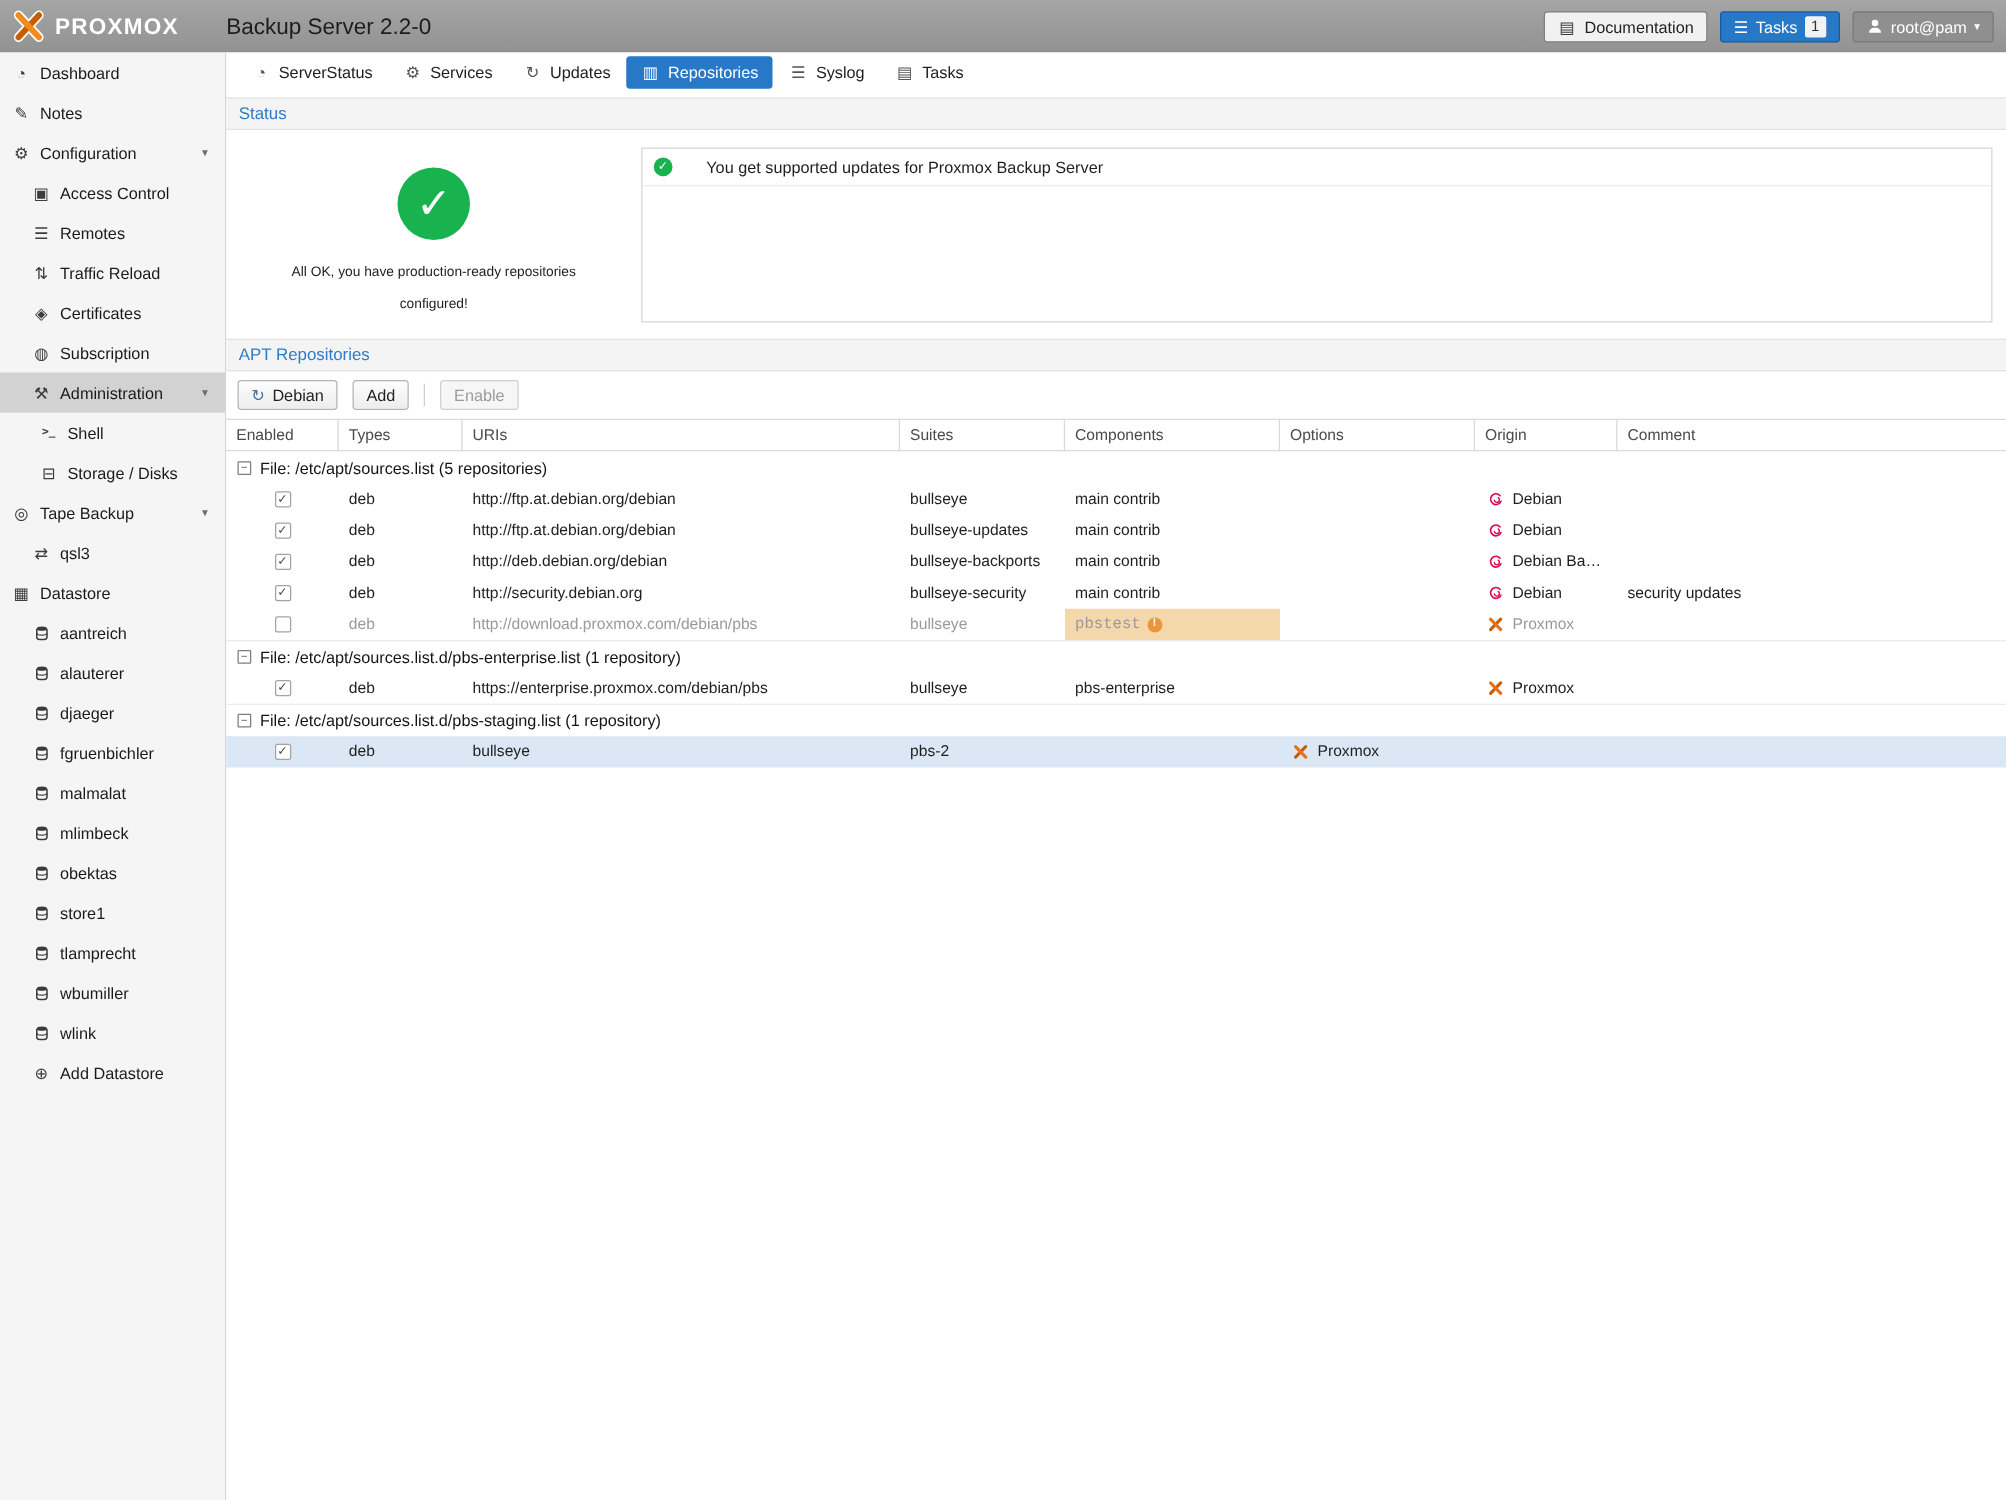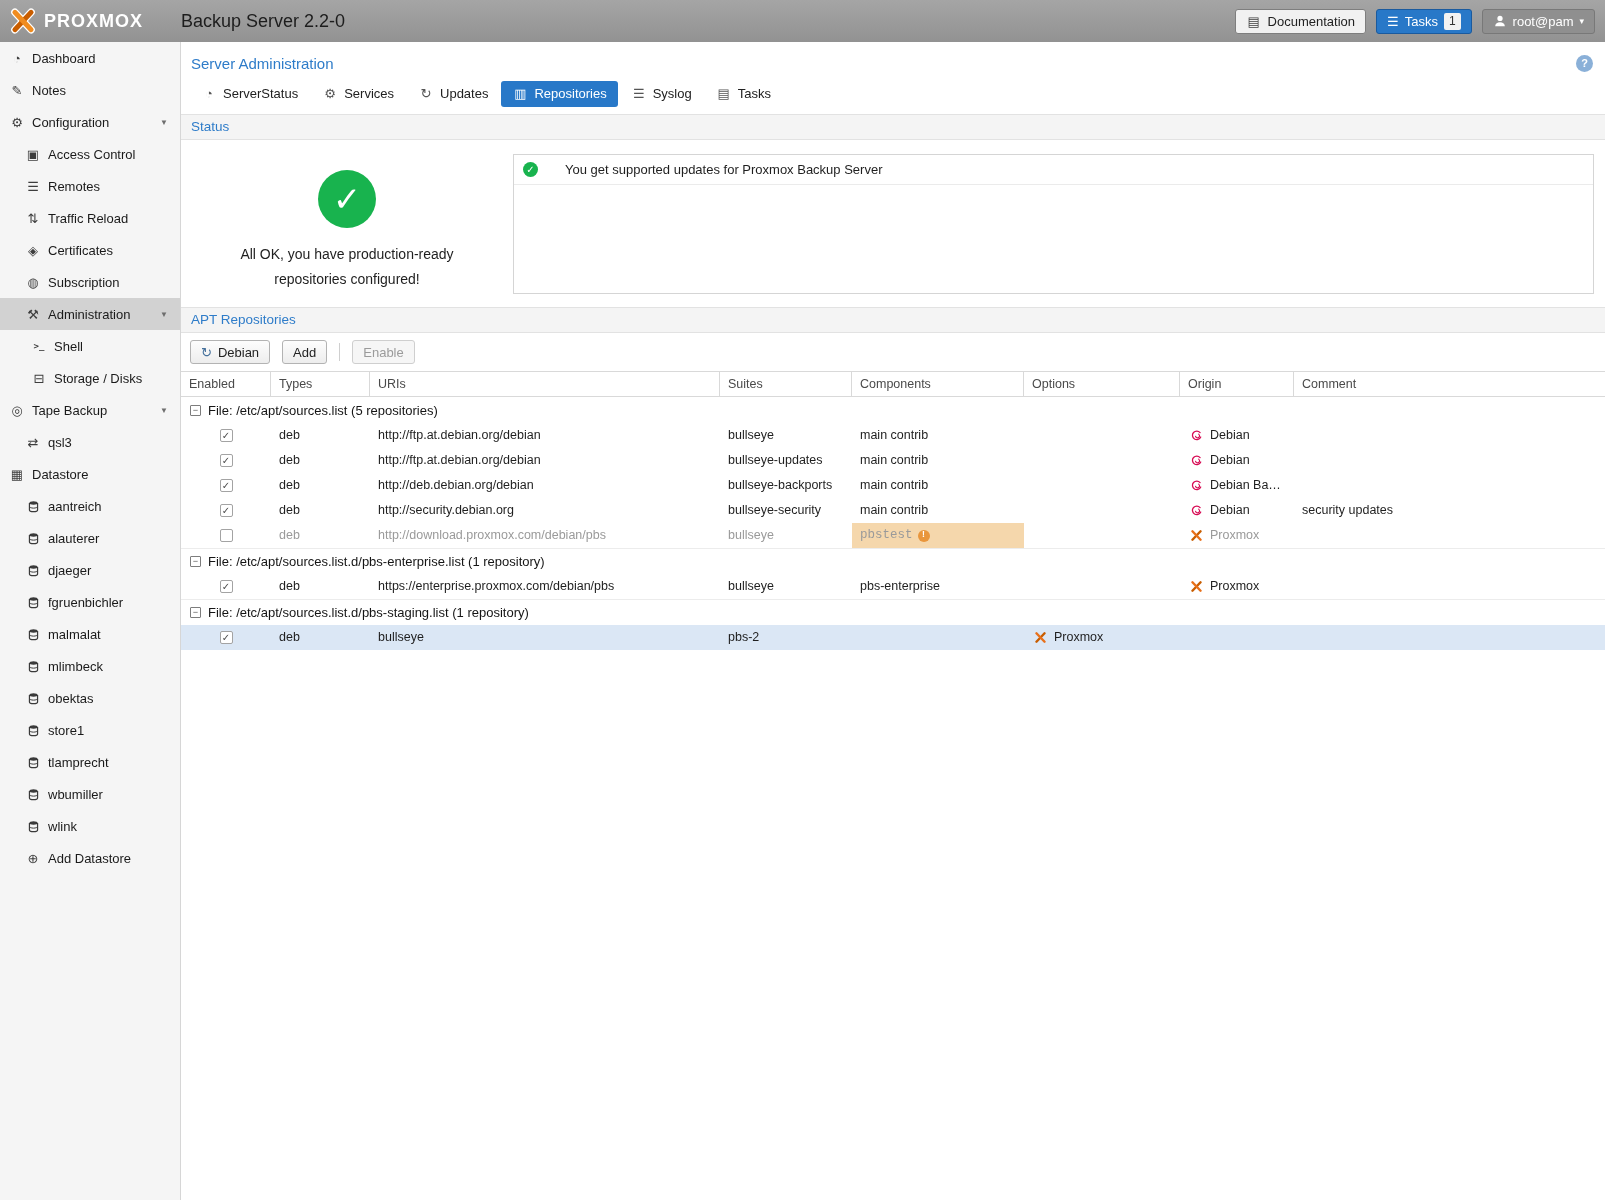--- a/index.html
+++ b/index.html
@@ -53,21 +53,21 @@
   .tab .icon{color:#555;}
   .tab.active{background:var(--accent);color:#fff;}
   .tab.active .icon{color:#fff;}
   .section-bar{height:26px;background:#f4f4f4;border-top:1px solid #e2e2e2;border-bottom:1px solid #e2e2e2;
     line-height:24px;padding-left:10px;color:var(--link);font-size:13.5px;}
   
   .status-panel{display:flex;height:167px;}
   .status-left{width:332px;display:flex;flex-direction:column;align-items:center;padding-top:30px;flex:0 0 auto;}
   .big-check{width:58px;height:58px;border-radius:50%;background:var(--green);color:#fff;font-size:34px;font-weight:bold;
     display:flex;align-items:center;justify-content:center;}
-  .status-summary{margin-top:14px;width:245px;text-align:center;font-size:14px;line-height:25px;color:#1f1f1f;}
+  .status-summary{margin-top:14px;width:245px;text-align:center;font-size:11px;line-height:25px;color:#1f1f1f;}
   .status-right{flex:1;margin:14px 11px 13px 0;border:1px solid #d5d5d5;}
   .status-row{display:flex;align-items:center;gap:27px;padding:7px 9px;border-bottom:1px solid #ebebeb;font-size:13px;color:#1f1f1f;}
   .small-check{width:15px;height:15px;border-radius:50%;background:var(--green);color:#fff;font-size:10px;font-weight:bold;
     display:flex;align-items:center;justify-content:center;flex:0 0 auto;}
   
   .toolbar{display:flex;align-items:center;gap:12px;padding:7px 0 7px 9px;}
   .tbtn{display:inline-flex;align-items:center;gap:6px;height:24px;padding:0 10px;border:1px solid #b3b3b3;border-radius:3px;
     background:linear-gradient(#fdfdfd,#ededed);color:#222;cursor:pointer;font-size:13px;}
   .tbtn .icon{color:#46719c;font-size:13px;width:auto;}
   .tbtn.disabled{color:#9b9b9b;border-color:#cfcfcf;background:#f6f6f6;cursor:default;justify-content:flex-end;}
@@ -299,25 +299,20 @@
       </span>
       <span class="sb-label">wlink</span>
     </div>
     <div class="sb-item lvl1">
       <span class="icon">⊕</span>
       <span class="sb-label">Add Datastore</span>
     </div>
   </div>
 
 <div class="main">
-  <div class="main-header">
-    <span class="page-title">Server Administration</span>
-    <span class="mh-spacer"></span>
-    <span class="help-icon">?</span>
-  </div>
 
   <div class="tabbar">
       <div class="tab">
         <span class="icon">◔</span>
         <span>ServerStatus</span>
       </div>
       <div class="tab">
         <span class="icon">⚙</span>
         <span>Services</span>
       </div>

